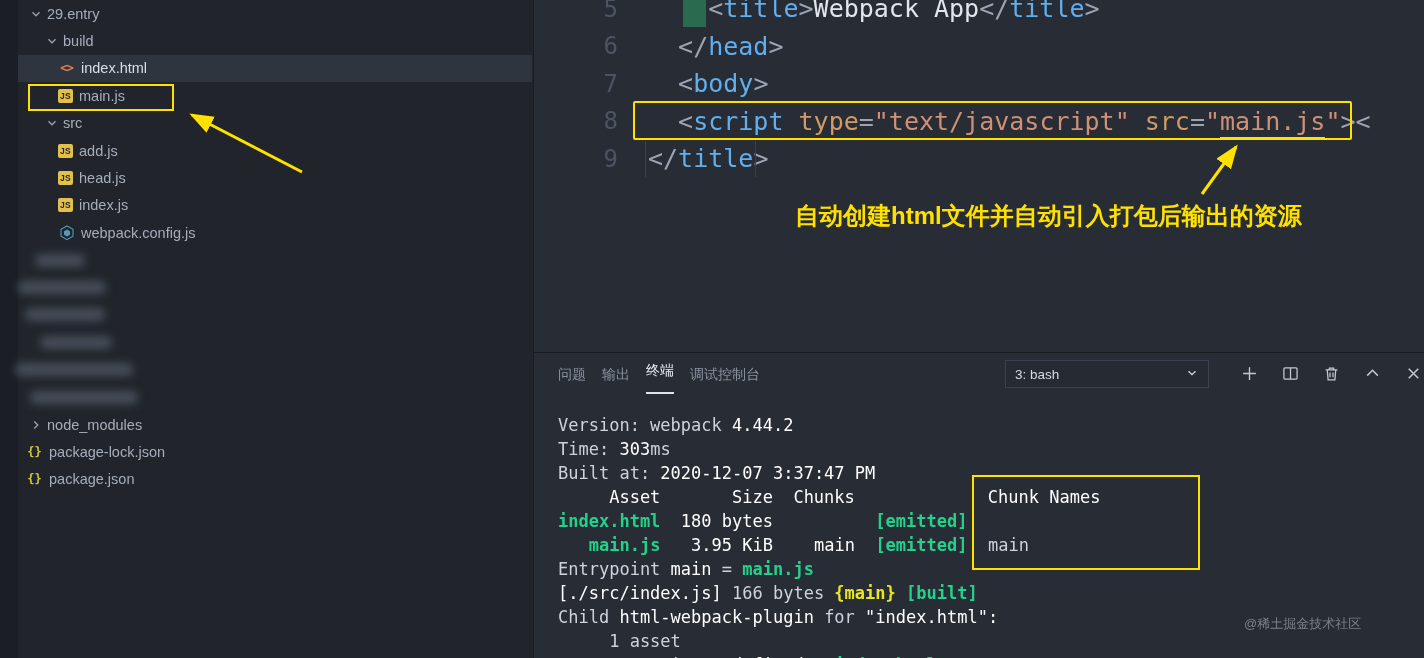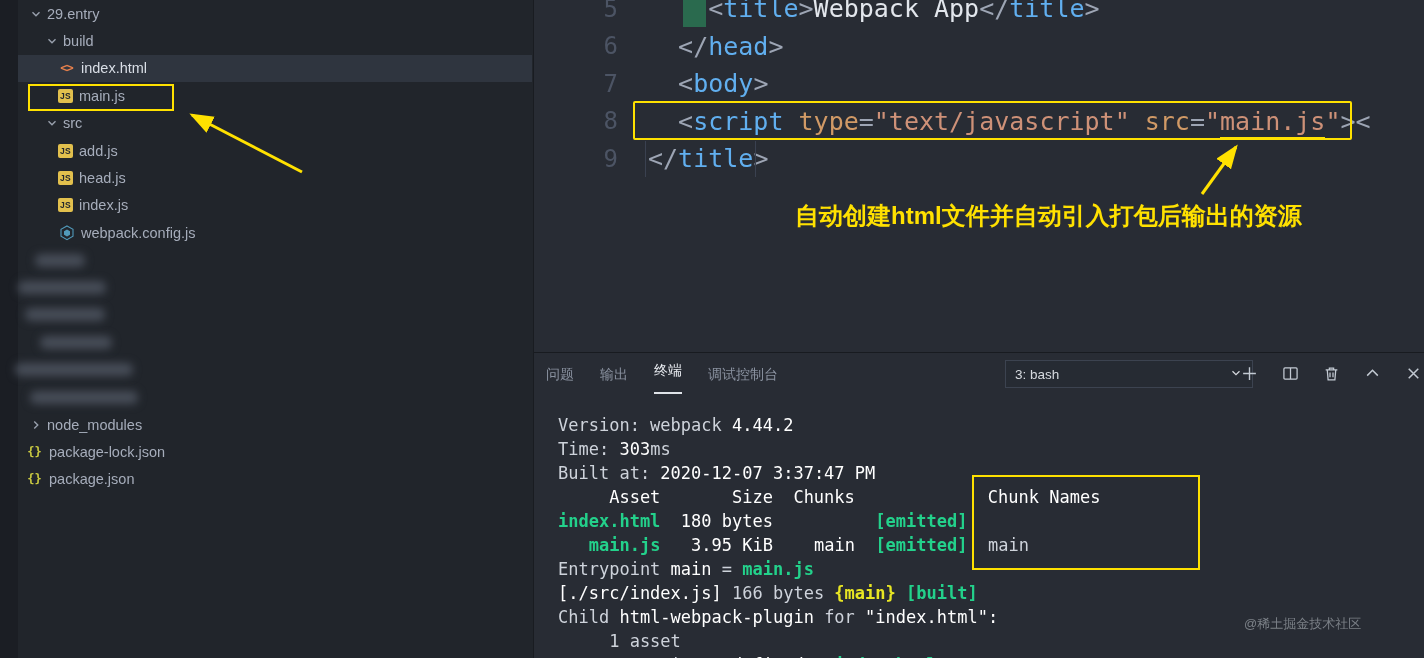--- a/index.html
+++ b/index.html
@@ -33,24 +33,24 @@
   .str{color:#ce9178}
   .txt{color:#e2e6ec}
   .u{border-bottom:3px solid #ffe100;padding-bottom:1px}
   #line5-block{position:absolute;left:149px;top:0;width:23px;height:27px;background:#2a6a4e}
   #script-box{position:absolute;left:99px;top:101px;width:719px;height:39px;border:2.5px solid #ffe100;border-radius:2px;z-index:4}
   .g9{position:absolute;top:141px;height:36px;width:1px;background:#3a4150}
 
   
   #terminal{position:absolute;left:534px;top:352px;width:890px;height:306px;background:#282c34;border-top:1px solid #181b20;overflow:hidden}
   #tabbar{position:relative;height:40px;display:flex;align-items:center}
-  .ttab{margin-left:26px;font-size:14px;color:#8a92a0;padding:9px 0 6px;cursor:default}
-  .ttab:first-child{margin-left:12px}
+  .ttab{margin-left:16px;font-size:14px;color:#8a92a0;padding:9px 0 6px;cursor:default}
+  .ttab:first-child{margin-left:24px}
   .ttab.active{color:#e9ecf1;border-bottom:2px solid #dfe3e8;padding-bottom:12px}
-  #shell-dd{position:absolute;left:471px;top:7px;width:248px;height:28px;background:#262b33;border:1px solid #3c4350;color:#d7dbe0;font-size:13.5px;display:flex;align-items:center;justify-content:space-between;padding:0 9px}
+  #shell-dd{position:absolute;left:471px;top:7px;width:204px;height:28px;background:#262b33;border:1px solid #3c4350;color:#d7dbe0;font-size:13.5px;display:flex;align-items:center;justify-content:space-between;padding:0 9px}
   #panel-icons{position:absolute;left:706px;top:11px;display:flex;gap:23px;color:#c2c9d2}
   #panel-icons .pic{width:18px;height:18px;display:flex;align-items:center;justify-content:center}
   #terminal-output{position:absolute;left:24px;top:60px;font-family:"DejaVu Sans Mono",monospace;font-size:17px;line-height:24px;white-space:pre}
   .tline{height:24px}
   .fg{color:#ced3db}
   .b{color:#ffffff;font-weight:normal}
   .g{color:#23d18b;font-weight:bold}
   .y{color:#e8e623;font-weight:bold}
   #chunk-box{position:absolute;left:438px;top:122px;width:228px;height:95px;border:2px solid #ffe100;z-index:6}
   #watermark{position:absolute;left:710px;top:262px;color:#7b8087;font-size:13px}

